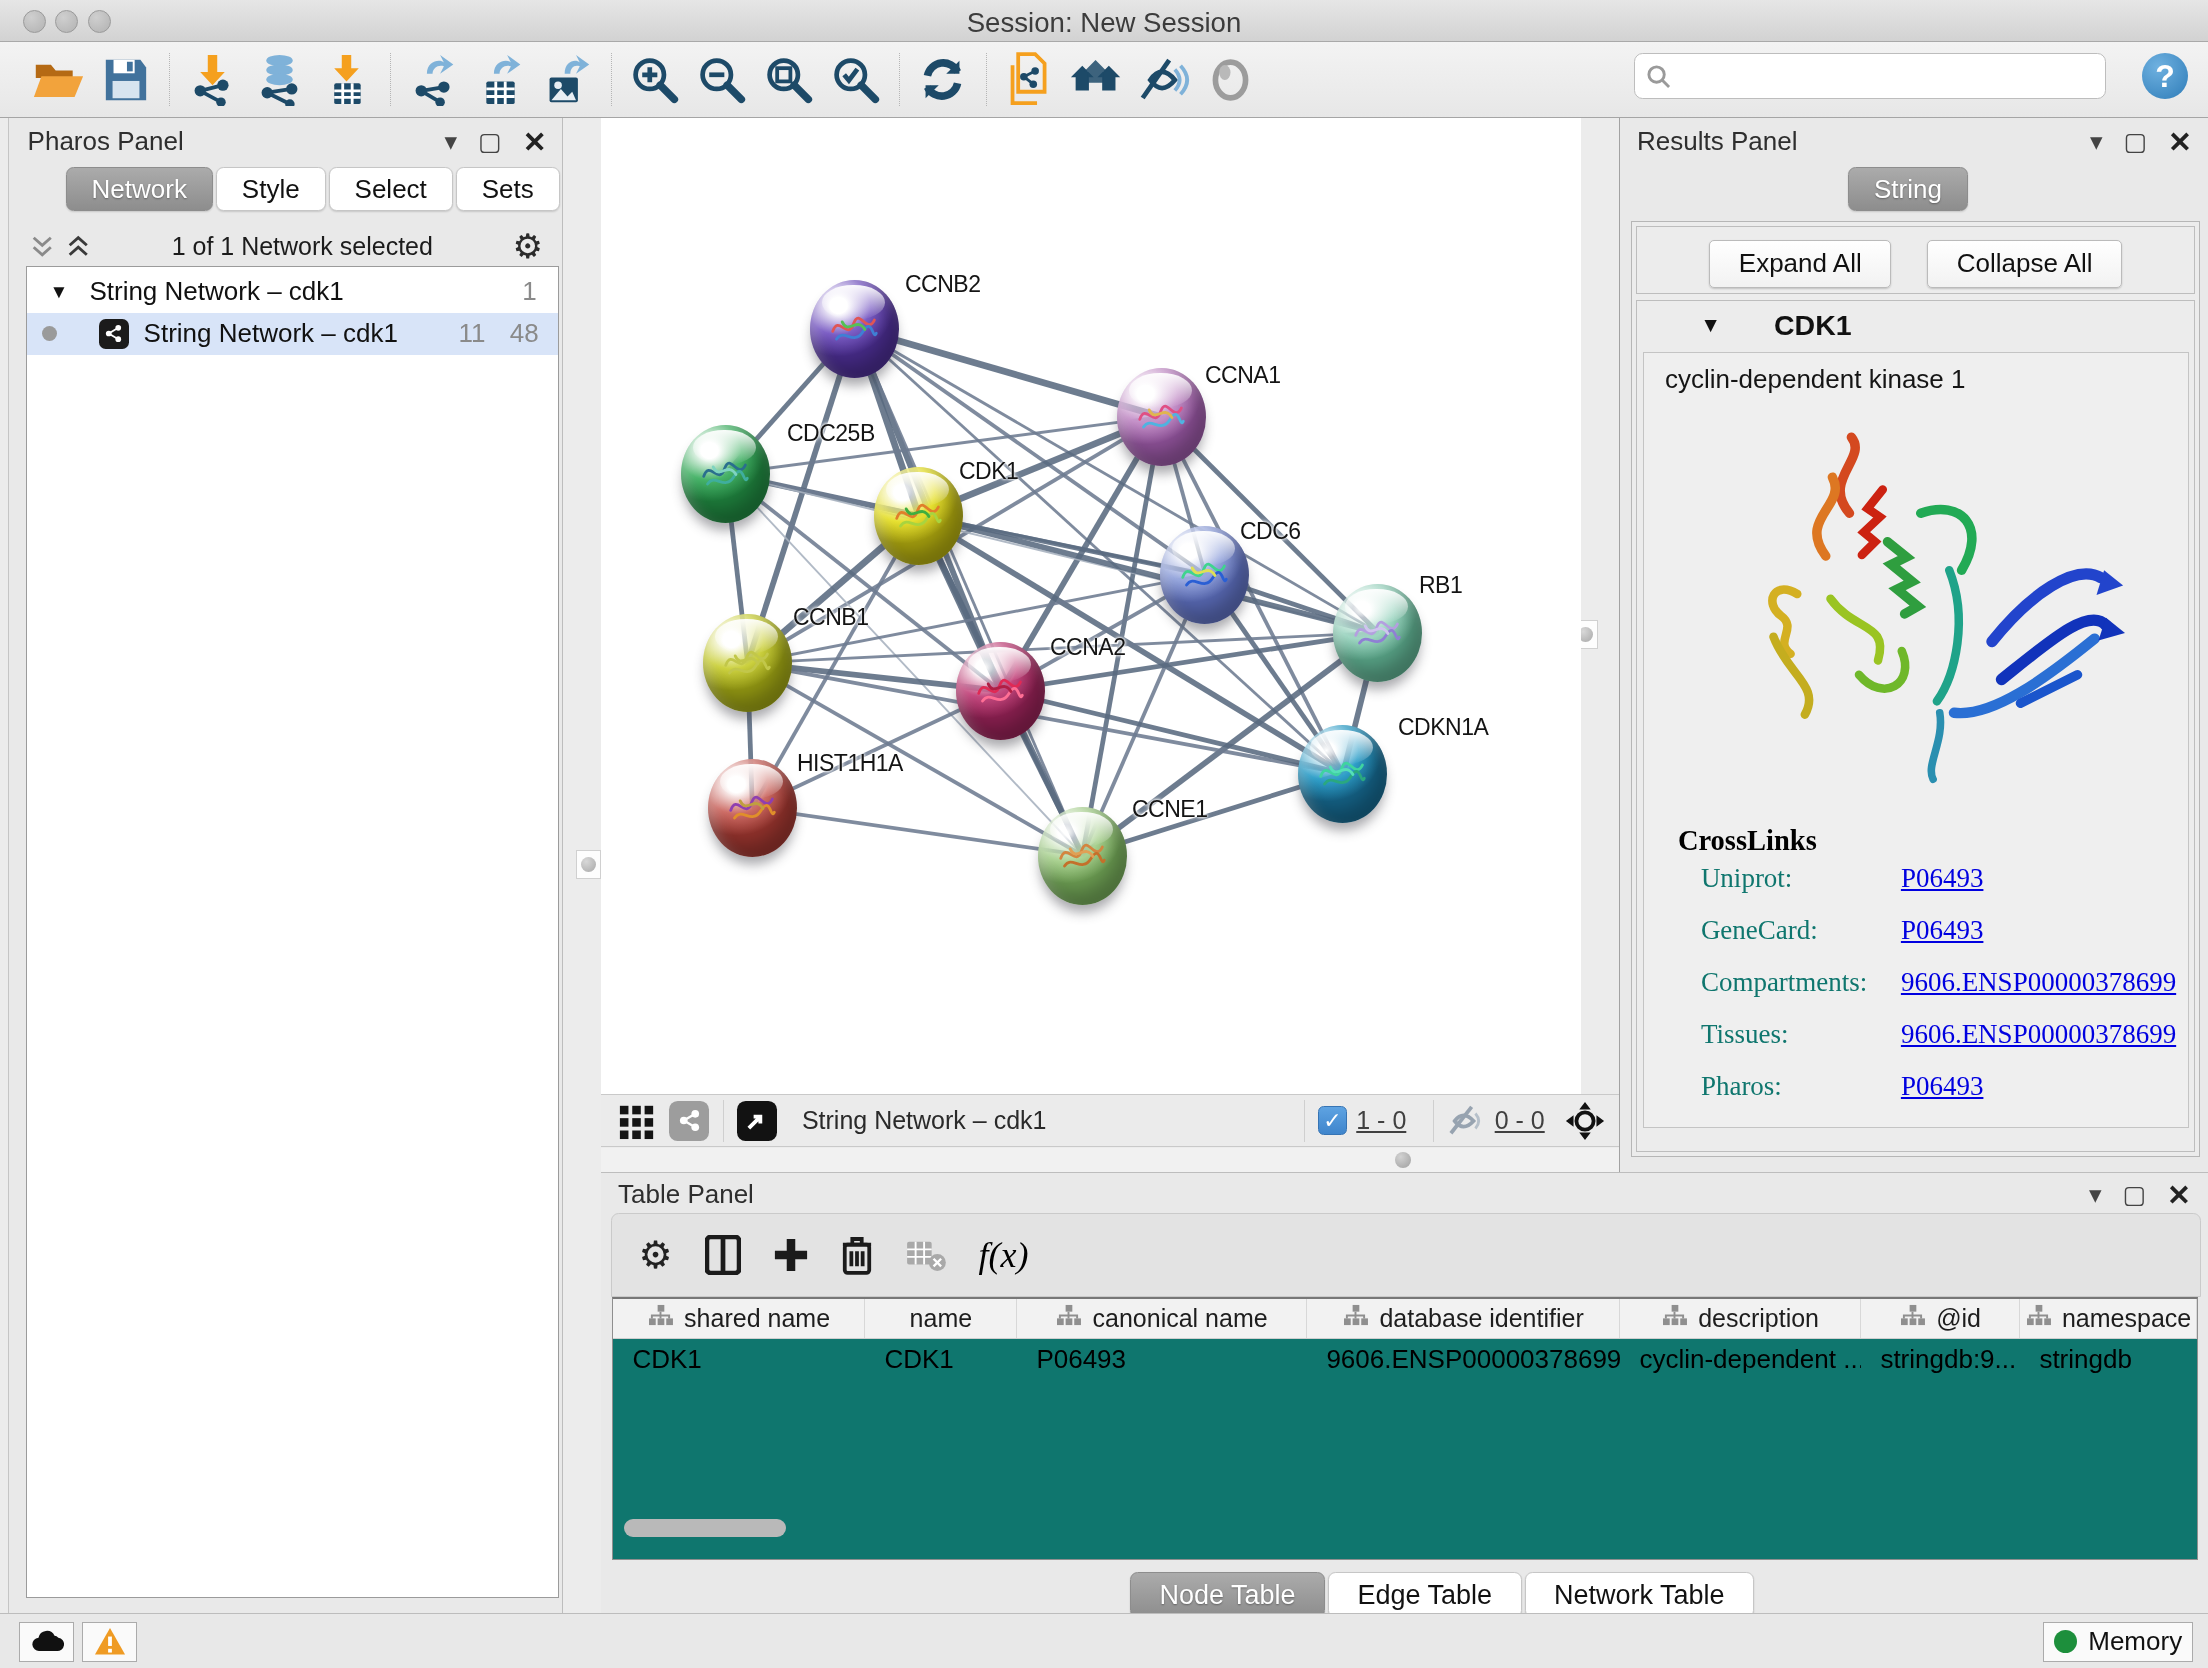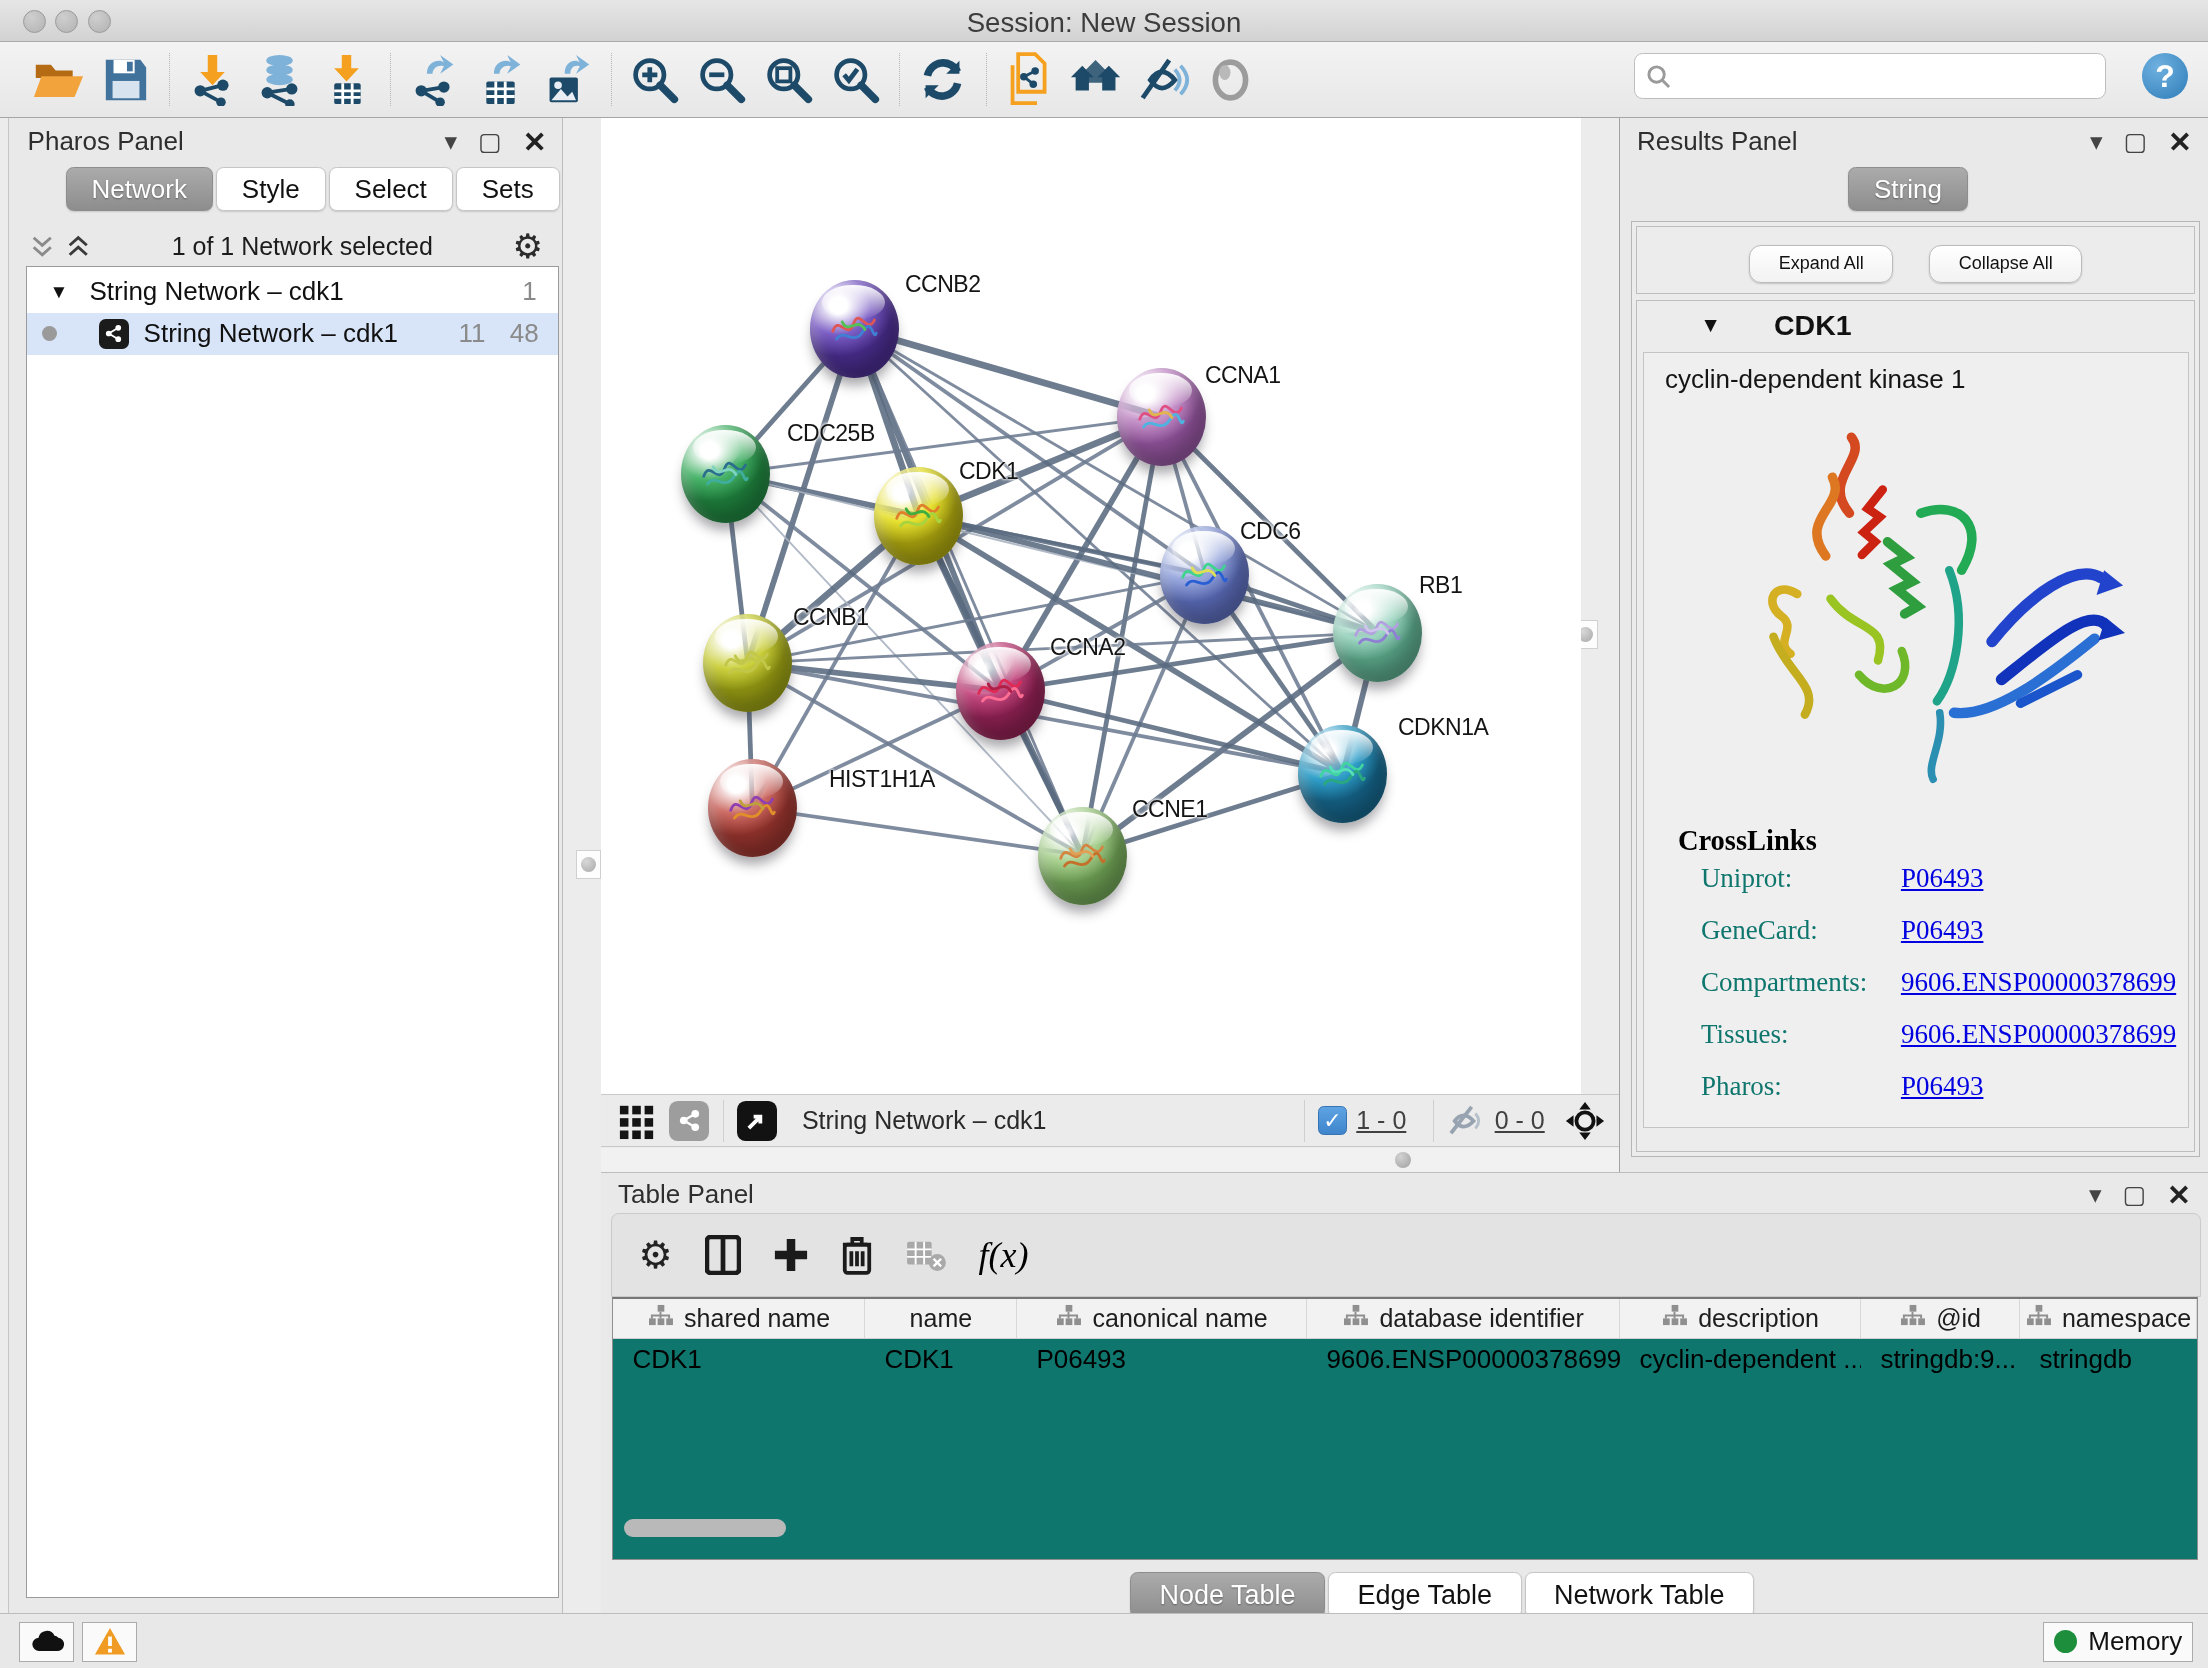--- a/index.html
+++ b/index.html
@@ -63,21 +63,21 @@
   .graybtn{width:40px;height:40px;border-radius:8.6px;background:#9d9d9d;display:flex;align-items:center;justify-content:center;}
   .checkbox{width:28.5px;height:28.5px;border-radius:5.7px;background:linear-gradient(#5ea3e2,#3f85cc);border:1px solid #3674b4;color:#fff;font-size:22px;display:flex;align-items:center;justify-content:center;}
   .cb-count{font-size:25px;color:#404040;margin:0 13.3px 0 9.5px;text-decoration:underline;}
   .gapstrip{position:absolute;left:601px;top:1148px;width:1018px;height:24px;background:#f1f1f1;}
 
   
   .results-panel{position:absolute;left:1619px;top:118px;width:590px;height:1054px;background:#e9e9e9;border-left:1.9px solid #a2a2a2;}
   .rp-tab{position:absolute;left:228px;top:49px;}
   .rp-box{position:absolute;left:11.4px;top:103px;width:569px;height:936px;border:1px solid #b6b6b6;background:#ececec;}
   .rp-actions{position:absolute;left:3.8px;top:3.8px;width:559px;height:68px;border:1px solid #bdbdbd;display:flex;align-items:center;justify-content:center;gap:36px;}
-  .rbtn{background:linear-gradient(#ffffff,#f2f2f2);border:1px solid #bbb;border-radius:12px;font-size:18px;color:#111;padding:7.6px 28.5px;box-shadow:0 1px 1.9px rgba(0,0,0,.18);margin-top:8px;}
+  .rbtn{background:linear-gradient(#ffffff,#f2f2f2);border:1px solid #bbb;border-radius:5px;font-size:26px;color:#111;padding:7.6px 28.5px;box-shadow:0 1px 1.9px rgba(0,0,0,.18);margin-top:8px;}
   .rp-protein{position:absolute;left:3.8px;top:78px;width:559px;height:852px;border:1px solid #bdbdbd;}
   .rp-phead{height:48px;display:flex;align-items:center;}
   .rp-phead .arrow{margin-left:63px;font-size:21px;color:#111;}
   .rp-phead .pname{margin-left:53px;font-size:28.5px;font-weight:bold;color:#111;}
   .rp-pbody{position:absolute;left:5.7px;top:51px;right:5.7px;bottom:23px;background:#efefef;border:1px solid #c4c4c4;overflow:hidden;}
   .rp-desc{font-size:26px;color:#151515;margin:11.4px 0 0 21px;}
   .xl-title{font-family:"Liberation Serif",serif;font-weight:bold;font-size:28.5px;color:#000;margin:17px 0 5.7px 34px;}
   .xl-row{display:flex;font-family:"Liberation Serif",serif;font-size:27px;margin:0 0 21px 57px;}
   .xl-label{width:200px;color:#0f766e;}
   .xl-value{color:#0000e0;text-decoration:underline;}
@@ -469,21 +469,21 @@
         </div>
         <div class="node-label" style="left: 797px; top: 596px;">CDKN1A</div>
         <div class="node" style="left: 107px; top: 641px; background: radial-gradient(62% 52% at 32% 26%, rgb(255, 255, 255) 0%, rgba(255, 255, 255, 0.45) 16%, rgb(204, 106, 99) 58%, rgb(143, 49, 43) 100%);">
           <div class="gloss"></div>
           <svg width="59" height="53" viewBox="0 0 62 56">
             <path d="M8,30 C14,12 24,40 30,22 S44,34 52,18" fill="none" stroke="#8f3fb0" stroke-width="3" stroke-linecap="round"></path>
             <path d="M12,38 C20,26 30,46 40,30 S50,40 54,32" fill="none" stroke="#e08f2a" stroke-width="3" stroke-linecap="round"></path>
             <path d="M18,20 C24,34 34,14 42,28" fill="none" stroke="#c09f3f" stroke-width="3" stroke-linecap="round"></path>
           </svg>
         </div>
-        <div class="node-label" style="left: 196px; top: 648px; margin-left: 32px;">HIST1H1A</div>
+        <div class="node-label" style="left: 196px; top: 632px;">HIST1H1A</div>
         <div class="node" style="left: 437px; top: 689px; background: radial-gradient(62% 52% at 32% 26%, rgb(255, 255, 255) 0%, rgba(255, 255, 255, 0.45) 16%, rgb(169, 209, 144) 58%, rgb(105, 153, 80) 100%);">
           <div class="gloss"></div>
           <svg width="59" height="53" viewBox="0 0 62 56">
             <path d="M8,30 C14,12 24,40 30,22 S44,34 52,18" fill="none" stroke="#d4853f" stroke-width="3" stroke-linecap="round"></path>
             <path d="M12,38 C20,26 30,46 40,30 S50,40 54,32" fill="none" stroke="#c4702a" stroke-width="3" stroke-linecap="round"></path>
             <path d="M18,20 C24,34 34,14 42,28" fill="none" stroke="#e0a055" stroke-width="3" stroke-linecap="round"></path>
           </svg>
         </div>
         <div class="node-label" style="left: 531px; top: 678px;">CCNE1</div>
       </div>

